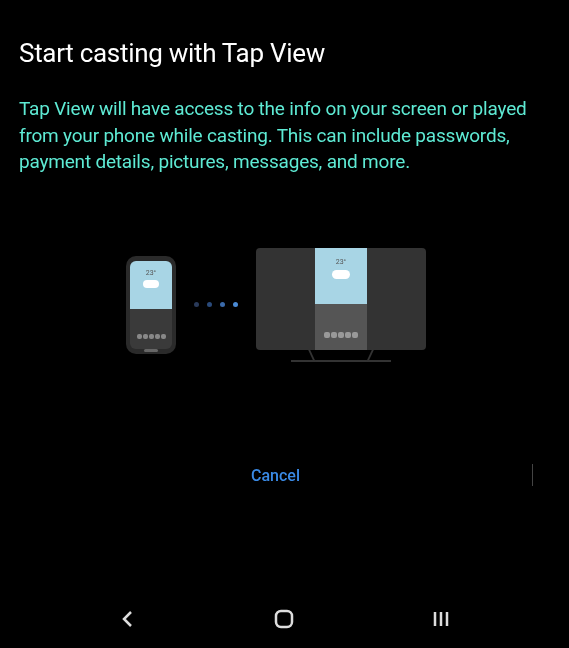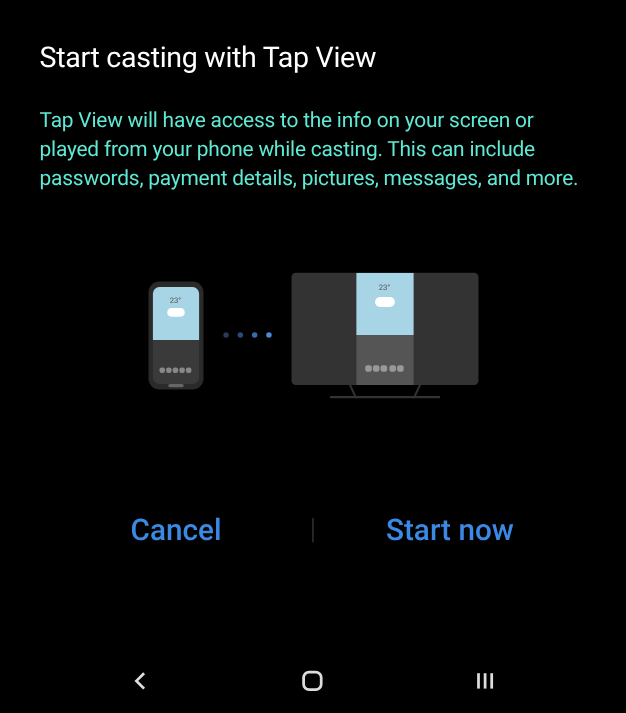--- a/index.html
+++ b/index.html
@@ -5,21 +5,21 @@
     * { margin: 0; padding: 0; box-sizing: border-box; }
     body {
       width: 569px;
       height: 648px;
       background: #000;
       font-family: -apple-system, BlinkMacSystemFont, 'Segoe UI', Roboto, sans-serif;
       color: #fff;
       overflow: hidden;
     }
     .dialog {
-      padding: 38px 36px 0 36px;
+      padding: 38px 36px 0 19px;
     }
     .title {
       font-size: 26px;
       font-weight: 400;
       margin-bottom: 28px;
       letter-spacing: -0.3px;
     }
     .description {
       font-size: 19px;
       line-height: 1.4;
@@ -172,21 +172,21 @@
     .buttons {
       display: flex;
       align-items: center;
       justify-content: center;
       margin-top: 90px;
       gap: 0;
     }
     .btn {
       flex: 1;
       text-align: center;
-      font-size: 27px;
+      font-size: 16px;
       color: #3a8ae5;
       padding: 14px 0;
       cursor: pointer;
       font-weight: 500;
     }
     .btn-divider {
       width: 1px;
       height: 22px;
       background: #444;
     }
@@ -257,21 +257,20 @@
           </div>
         </div>
       </div>
       <div class="tv-stand"></div>
     </div>
   </div>
 
   <div class="buttons">
     <div class="btn">Cancel</div>
     <div class="btn-divider"></div>
-    <div class="btn">Start now</div>
   </div>
 </div>
 
 <div class="navbar">
   <div class="nav-icon nav-back">
     <svg width="20" height="20" viewBox="0 0 20 20">
       <polyline points="13,3 6,10 13,17"></polyline>
     </svg>
   </div>
   <div class="nav-icon nav-home">

